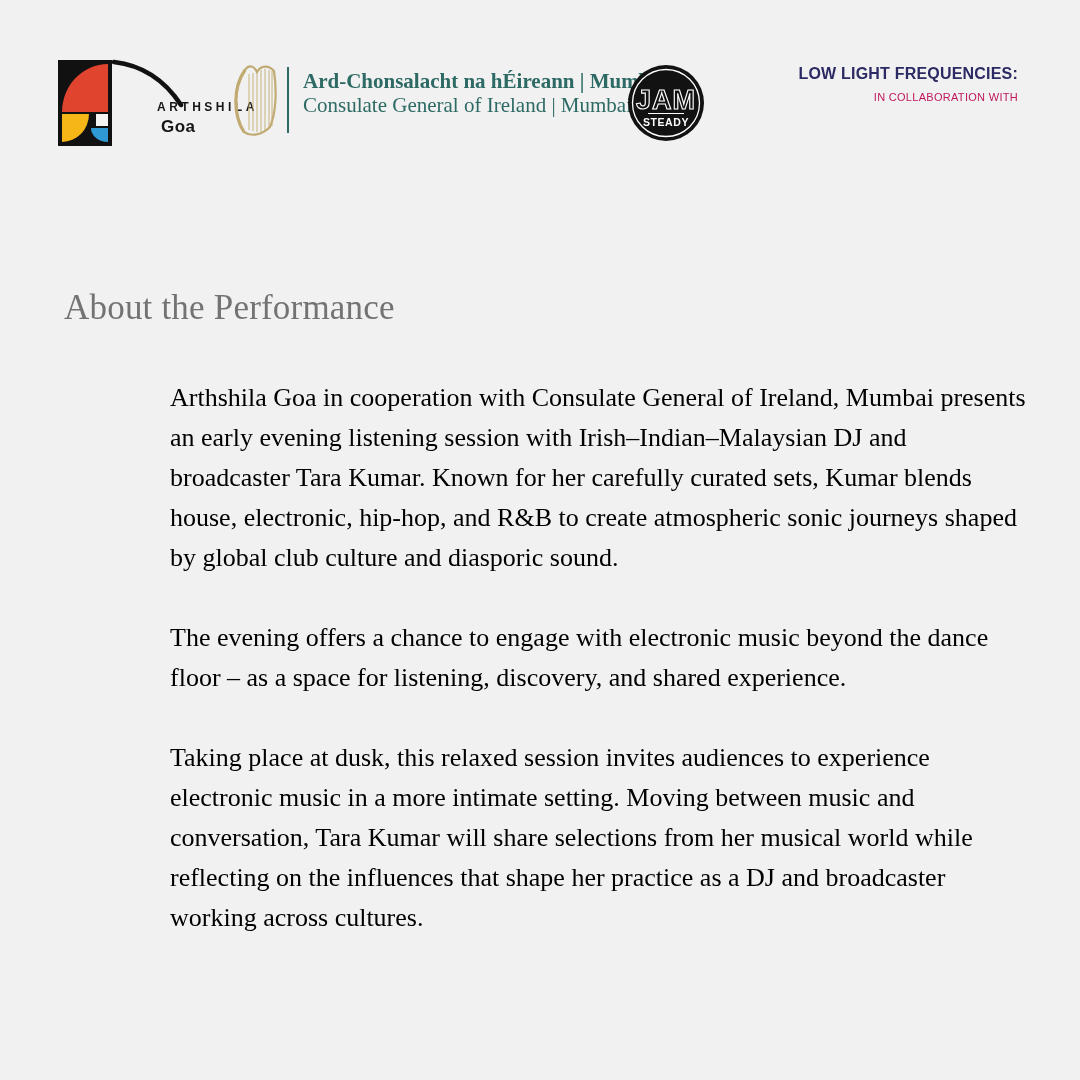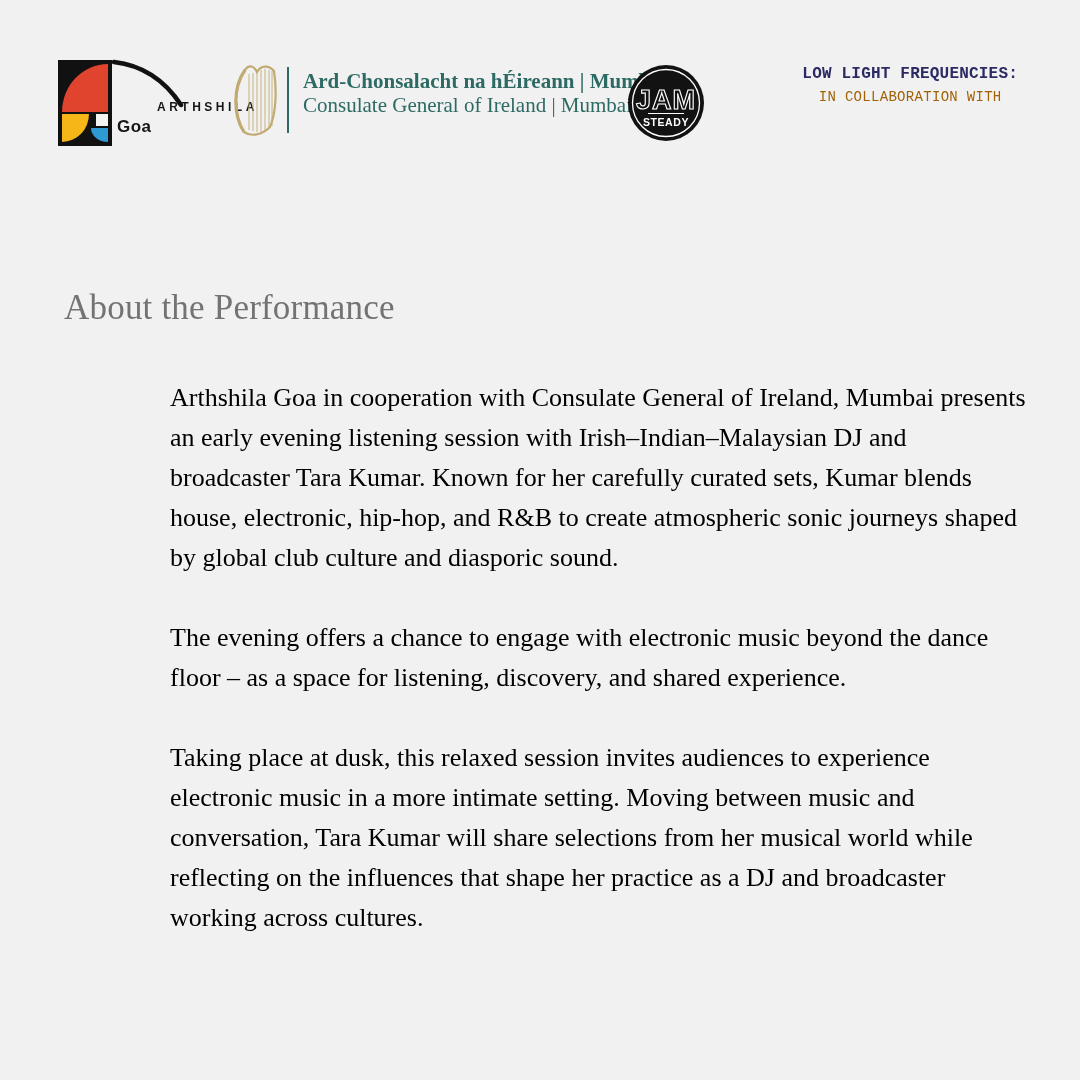--- a/index.html
+++ b/index.html
@@ -20,35 +20,35 @@
   .ash-mark{position:absolute;left:58px;top:60px;width:54px;height:86px;background:#111;box-sizing:border-box;padding:4px;}
   .ash-red{width:46px;height:48px;background:#e0442f;border-radius:100% 0 0 0;margin-bottom:2px;}
   .ash-bottom{display:flex;gap:2px;height:28px;}
   .ash-yellow{width:27px;height:28px;background:#f7b617;border-radius:0 0 100% 0;}
   .ash-col{display:flex;flex-direction:column;align-items:flex-end;gap:2px;width:17px;}
   .ash-white{width:12px;height:12px;background:#f4f4f2;}
   .ash-blue{width:17px;height:14px;background:#2f99d4;border-radius:0 0 0 100%;}
   .ash-arc{position:absolute;left:112px;top:57px;}
   .ash-word{position:absolute;left:117px;top:100px;font-family:"Liberation Sans", sans-serif;color:#161616;}
   .ash-name{font-size:12px;font-weight:bold;letter-spacing:3.5px;margin-left:40px;}
-  .ash-loc{font-size:17px;font-weight:bold;letter-spacing:0.5px;margin-top:3px;}
+  .ash-loc{font-size:17px;font-weight:bold;letter-spacing:0.5px;margin-top:3px;margin-left:44px;}
 
   
   .harp{position:absolute;left:231px;top:61px;}
   .cons-divider{position:absolute;left:287px;top:67px;width:2px;height:66px;background:#2d6a64;}
   .cons-text{position:absolute;left:303px;top:70px;color:#2d6a64;line-height:23.5px;font-size:21px;}
   .cons-irish{font-weight:bold;}
 
   
   .jam{position:absolute;left:628px;top:65px;}
 
   
-  .event{position:absolute;right:62px;top:63px;text-align:center;font-family:Liberation Mono, monospace;color:#2b2a63;}
+  .event{position:absolute;right:62px;top:63px;text-align:right;font-family:Liberation Sans, sans-serif;color:#2b2a63;}
   .event .t{font-size:16px;font-weight:bold;line-height:22px;letter-spacing:0.2px;}
-  .event .s{font-size:14px;line-height:17px;color:#a16207;letter-spacing:0.3px;}
+  .event .s{font-size:11px;line-height:17px;color:#be185d;letter-spacing:0.3px;}
   .event .s.first{margin-top:4px;}
 
   
   .page-title{position:absolute;left:64px;top:288px;margin:0;font-size:35px;font-weight:500;color:#737373;letter-spacing:0.2px;font-family:"Liberation Serif", serif;}
   .body-copy{position:absolute;left:170px;top:378px;width:862px;}
   .body-copy p{margin:0 0 40px 0;font-size:26px;line-height:40px;color:#000000;}
 </style>
 </head>
 <body>
 

